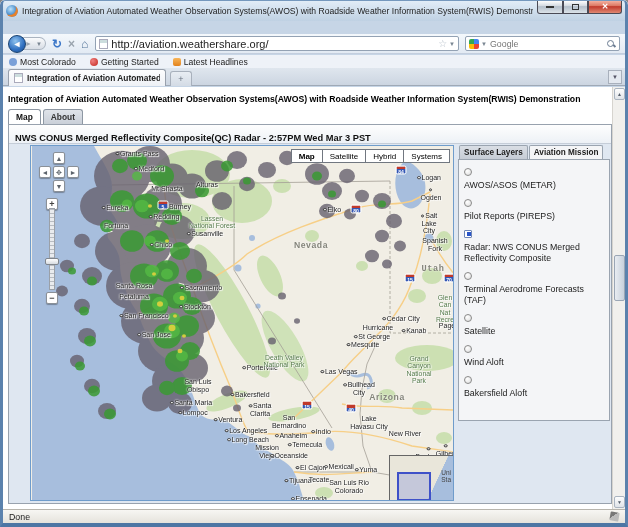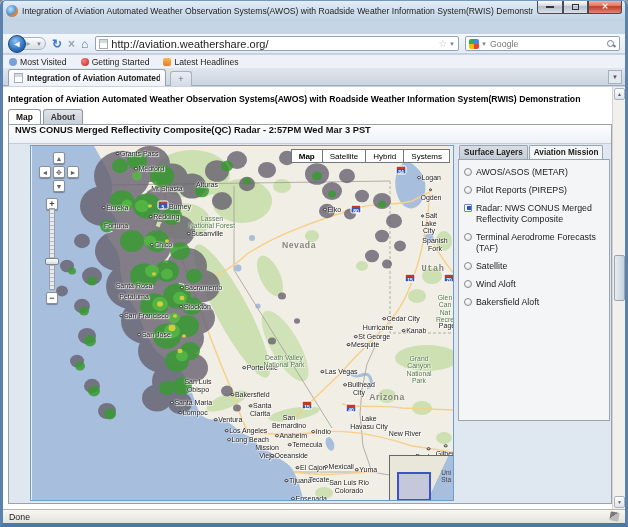--- a/index.html
+++ b/index.html
@@ -52,21 +52,21 @@
   #tab1 span.lbl{font-size:8.4px;font-weight:bold;color:#222;white-space:nowrap;overflow:hidden;}
   #newtab{position:absolute;left:167px;top:3px;width:22px;height:15px;background:linear-gradient(#e8edf3,#d3dbe5);border:1px solid #a8b0bc;border-bottom:none;border-radius:3px 3px 0 0;font-size:9px;color:#6a7482;text-align:center;line-height:14px;}
   #alltabs{position:absolute;right:3px;top:2px;width:14px;height:14px;border:1px solid #a8b0bc;background:#e4e9f0;font-size:6px;color:#556;text-align:center;line-height:13px;}
   
   #content{position:absolute;left:3px;top:87px;width:610px;height:422px;background:#fff;overflow:hidden;}
   #heading{position:absolute;left:5px;top:7px;width:600px;font-size:8.7px;font-weight:bold;color:#000;white-space:nowrap;}
   .pagetabs{position:absolute;left:5px;top:22px;height:15px;display:flex;gap:2px;}
   .ptab{font-size:8.4px;font-weight:bold;padding:2px 7px;border:1px solid #8d97a3;border-bottom:none;border-radius:3px 3px 0 0;background:linear-gradient(#dfe3e9,#c9cfd8);color:#333;}
   .ptab.active{background:#fff;color:#111;}
   #panel{position:absolute;left:5px;top:37px;width:604px;height:380px;border:1px solid #98a2ae;background:#dfe7f1;}
-  #radar-header{height:19px;background:linear-gradient(#fefefe,#edf1f6);border-bottom:1px solid #c5cdd8;display:flex;align-items:flex-start;padding-left:6px;}
+  #radar-header{height:19px;background:linear-gradient(#fefefe,#edf1f6);border-bottom:1px solid #c5cdd8;display:flex;align-items:flex-end;padding-left:6px;}
   #radar-title{font-size:9.3px;font-weight:bold;color:#111;}
   #panel-body{position:relative;height:359px;}
   
   #map{position:absolute;left:21px;top:1px;width:424px;height:356px;border:1px solid #6f9ccb;overflow:hidden;background:#f1eee5;}
   #map svg{position:absolute;left:0;top:0;}
   .map-label{position:absolute;transform:translate(-50%,-50%);white-space:pre-line;text-align:center;font-size:7px;line-height:1.1;color:#222;text-shadow:0 0 2px #fff,0 0 2px #fff,1px 1px 1px #fff;pointer-events:none;z-index:5;}
   .map-label .dot{display:inline-block;width:3.5px;height:3.5px;border:1px solid #333;background:#fff;border-radius:50%;margin-right:1px;vertical-align:1px;}
   .map-label.state{font-size:8.6px;color:#84847a;letter-spacing:.6px;font-weight:bold;text-shadow:0 0 2px #fff;}
   .map-label.park{font-size:6.8px;color:#557a4a;}
   .shield{position:absolute;transform:translate(-50%,-50%);width:11px;height:9px;border-radius:2px;background:linear-gradient(#c0392b 0 3px,#3356b5 3px);color:#fff;font-size:5px;font-weight:bold;text-align:center;line-height:11px;border:.5px solid #fff;z-index:5;}
@@ -82,21 +82,21 @@
   .mtbtn.active{font-weight:bold;}
   #inset{position:absolute;right:0;bottom:0;width:64px;height:45px;border:1px solid #666;border-right:none;border-bottom:none;background:linear-gradient(295deg,#a7bedd 30%,#e9e6da 30.5%);z-index:9;}
   #insetrect{position:absolute;left:7px;top:16px;width:34px;height:29px;background:rgba(90,110,220,.25);border:2px solid #3f51c8;}
   #insetlabel{position:absolute;right:2px;top:13px;font-size:6.5px;color:#444;white-space:pre-line;line-height:1.1;}
   
   #layers{position:absolute;left:449px;top:1px;width:152px;height:356px;}
   .ltabs{display:flex;gap:1px;padding-left:1px;}
   .ltab{font-size:8.2px;font-weight:bold;padding:2px 4px;border:1px solid #9aa4b0;border-bottom:none;border-radius:2px 2px 0 0;background:linear-gradient(#d9dee5,#c6ccd5);color:#222;white-space:nowrap;}
   .ltab.active{background:#f4f5f7;}
   #layerbox{border:1px solid #9aa4b0;background:#f4f5f7;height:262px;padding:7px 3px;}
-  .opt{display:flex;gap:4px;margin:0 0 7px 2px;align-items:flex-start;}
+  .opt{display:flex;gap:4px;margin:0 0 7px 2px;align-items:flex-start;flex-direction:column;}
   .radio{flex:none;width:8px;height:8px;border:1px solid #8a8a8a;border-radius:50%;background:radial-gradient(circle at 35% 30%,#fff,#dcdcdc);margin-top:1px;}
   .radio.checked{border-radius:1px;border:1px solid #6f86b5;background:#fff;position:relative;}
   .radio.checked::after{content:"";position:absolute;left:1.5px;top:1.5px;width:4px;height:4px;background:#2a55c8;}
   .opt .lbl{font-size:8.8px;color:#1a1a1a;line-height:1.25;}
   
   #scrollbar{position:absolute;right:3px;top:87px;width:13px;height:422px;background:#f1f0ed;border-left:1px solid #d6d4cf;}
   .sbtn{position:absolute;left:1px;width:11px;height:12px;background:linear-gradient(#fdfdfd,#dfe3e8);border:1px solid #aab4c0;border-radius:2px;font-size:5px;color:#56606c;text-align:center;line-height:11px;}
   #sthumb{position:absolute;left:1px;top:168px;width:11px;height:46px;background:linear-gradient(90deg,#e8ecf1,#c8d1dc);border:1px solid #9aa6b5;border-radius:2px;}
   
   #statusbar{position:absolute;left:3px;top:509px;width:622px;height:14px;background:linear-gradient(#f7f6f3,#e5e3dc);border-top:1px solid #b8b5ad;display:flex;align-items:center;padding:0 6px;}
@@ -139,21 +139,21 @@
       <span class="gicon"></span>
       <span class="caret">▼</span>
       <input id="searchinput" placeholder="Google" style="">
       <span class="magicon"></span>
     </span>
   </div>
 
   <div id="bmbar">
       <span class="bm">
         <span class="bmicon bm0"></span>
-        <span>Most Visited</span>
+        <span>Most Colorado</span>
       </span>
       <span class="bm">
         <span class="bmicon bm1"></span>
         <span>Getting Started</span>
       </span>
       <span class="bm">
         <span class="bmicon bm2"></span>
         <span>Latest Headlines</span>
       </span>
     </div>
@@ -362,21 +362,21 @@
               <span class="map-label city" style="left: 176px; top: 39px;">Alturas</span>
               <span class="map-label city" style="left: 84px; top: 62px;"><span class="dot"></span>Eureka</span>
               <span class="map-label city" style="left: 149px; top: 61px;">Burney</span>
               <span class="map-label city" style="left: 133px; top: 71px;"><span class="dot"></span>Redding</span>
               <span class="map-label park" style="left: 181px; top: 76px;">Lassen
 National Forest</span>
               <span class="map-label city" style="left: 174px; top: 88px;"><span class="dot"></span>Susanville</span>
               <span class="map-label city" style="left: 85px; top: 80px;">Fortuna</span>
               <span class="map-label city" style="left: 130px; top: 99px;"><span class="dot"></span>Chico</span>
               <span class="map-label city" style="left: 301px; top: 64px;"><span class="dot"></span>Elko</span>
-              <span class="map-label state" style="left: 268px; top: 100px;">Nevada</span>
+              <span class="map-label state" style="left: 280px; top: 100px;">Nevada</span>
               <span class="map-label city" style="left: 103px; top: 140px;">Santa Rosa</span>
               <span class="map-label city" style="left: 103px; top: 151px;">Petaluma</span>
               <span class="map-label city" style="left: 170px; top: 142px;"><span class="dot"></span>Sacramento</span>
               <span class="map-label city" style="left: 164px; top: 161px;"><span class="dot"></span>Stockton</span>
               <span class="map-label city" style="left: 113px; top: 170px;"><span class="dot"></span>San Francisco</span>
               <span class="map-label city" style="left: 123px; top: 189px;"><span class="dot"></span>San Jose</span>
               <span class="map-label city" style="left: 229px; top: 222px;"><span class="dot"></span>Porterville</span>
               <span class="map-label park" style="left: 253px; top: 215px;">Death Valley
 National Park</span>
               <span class="map-label city" style="left: 308px; top: 226px;"><span class="dot"></span>Las Vegas</span>

